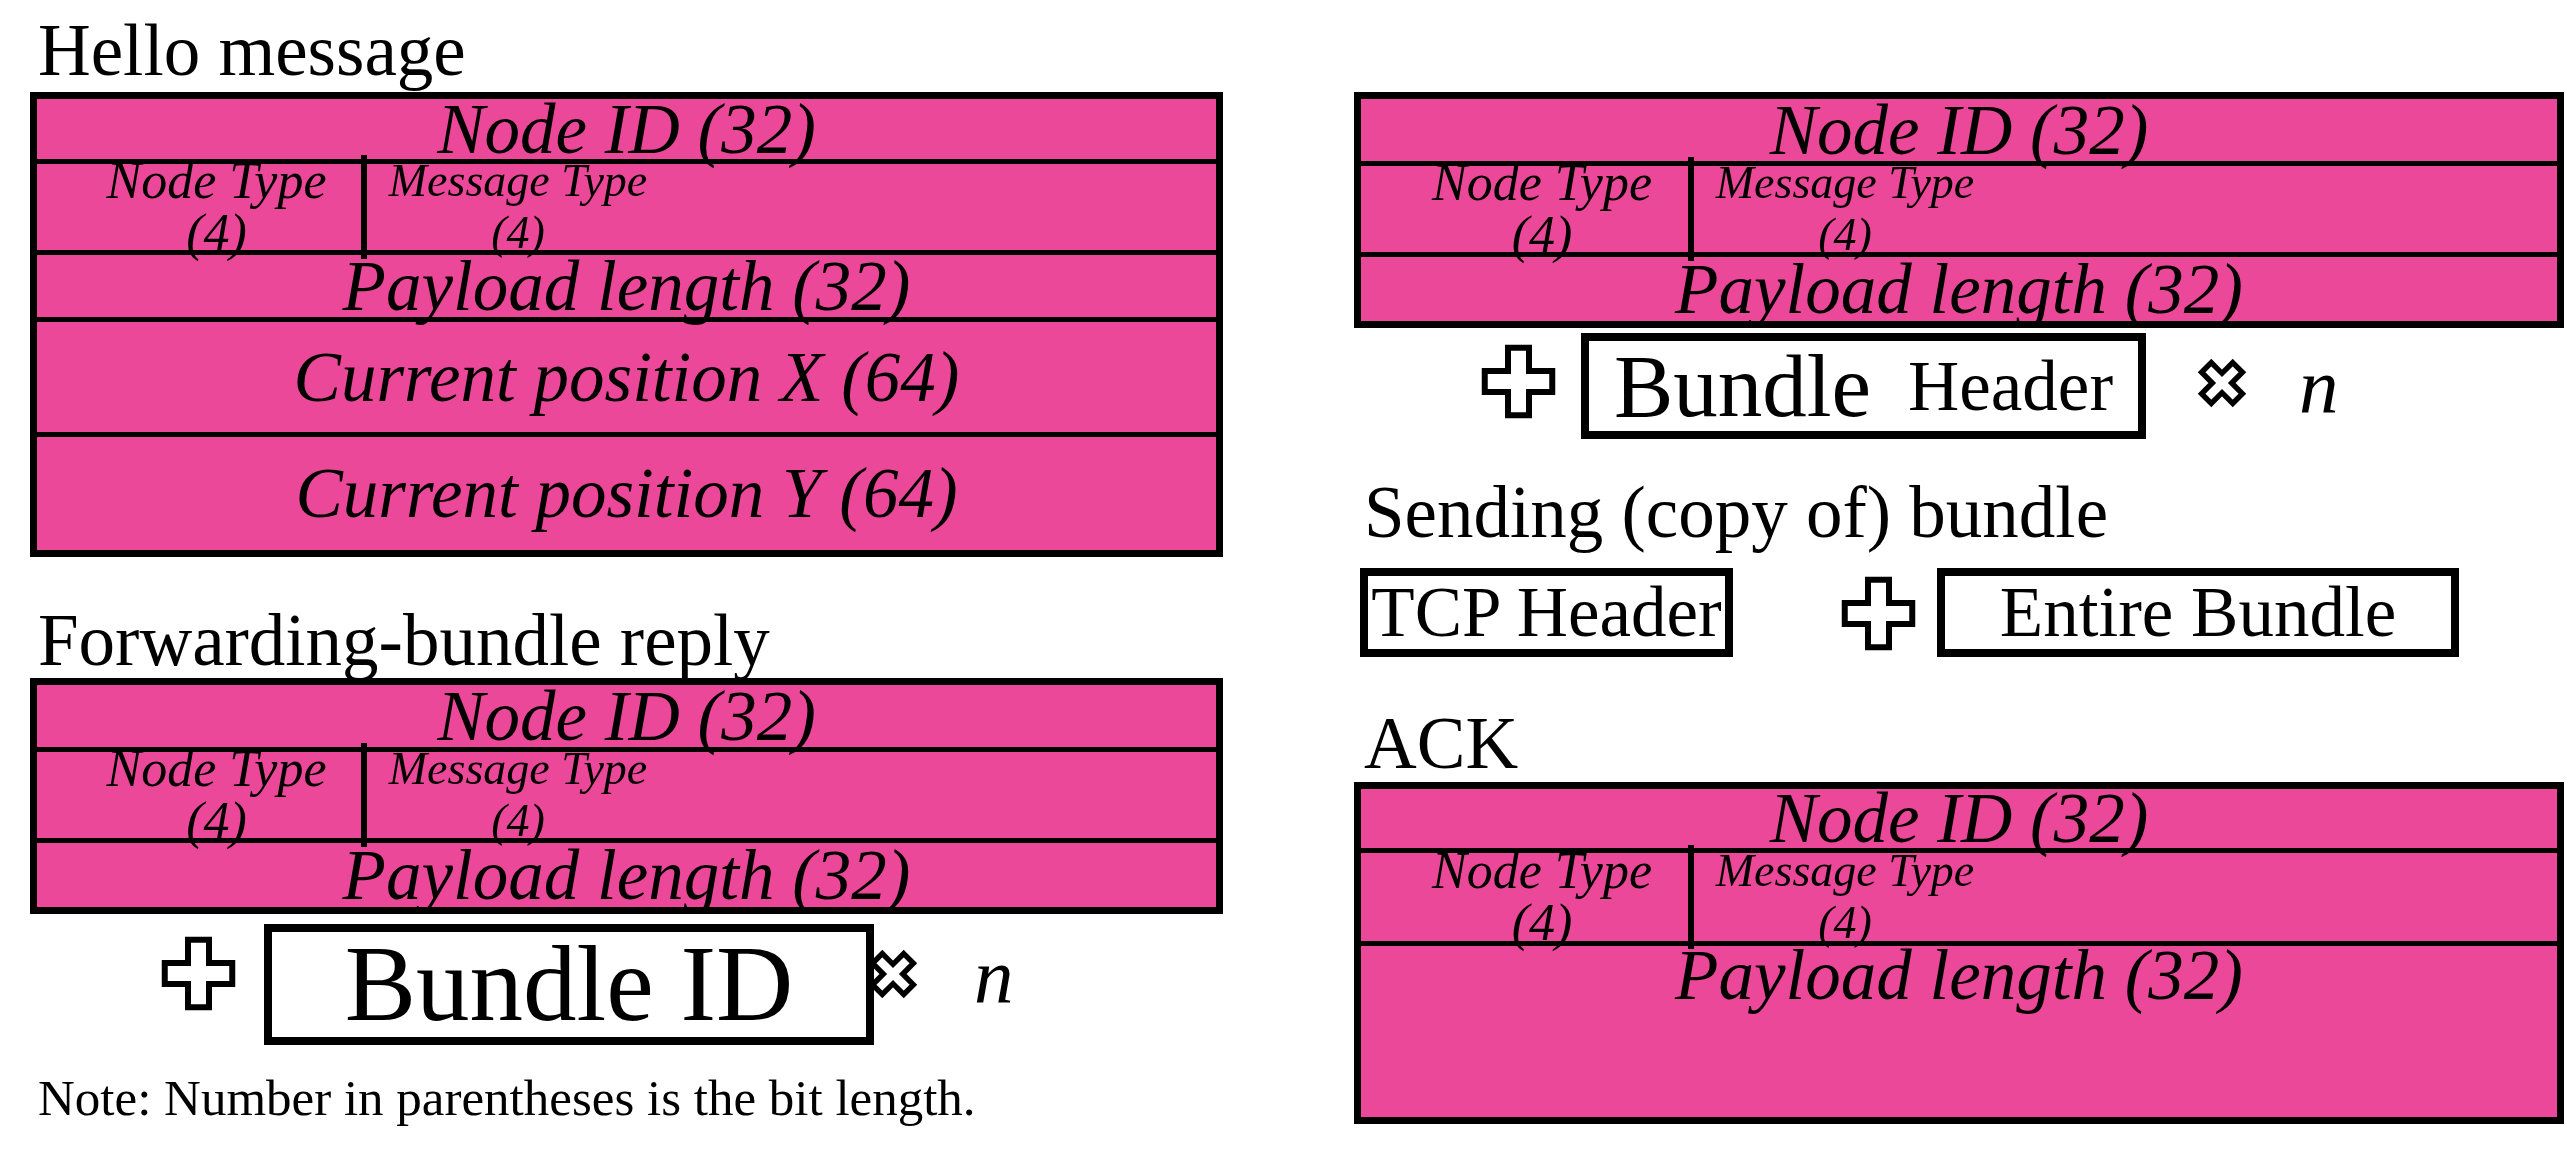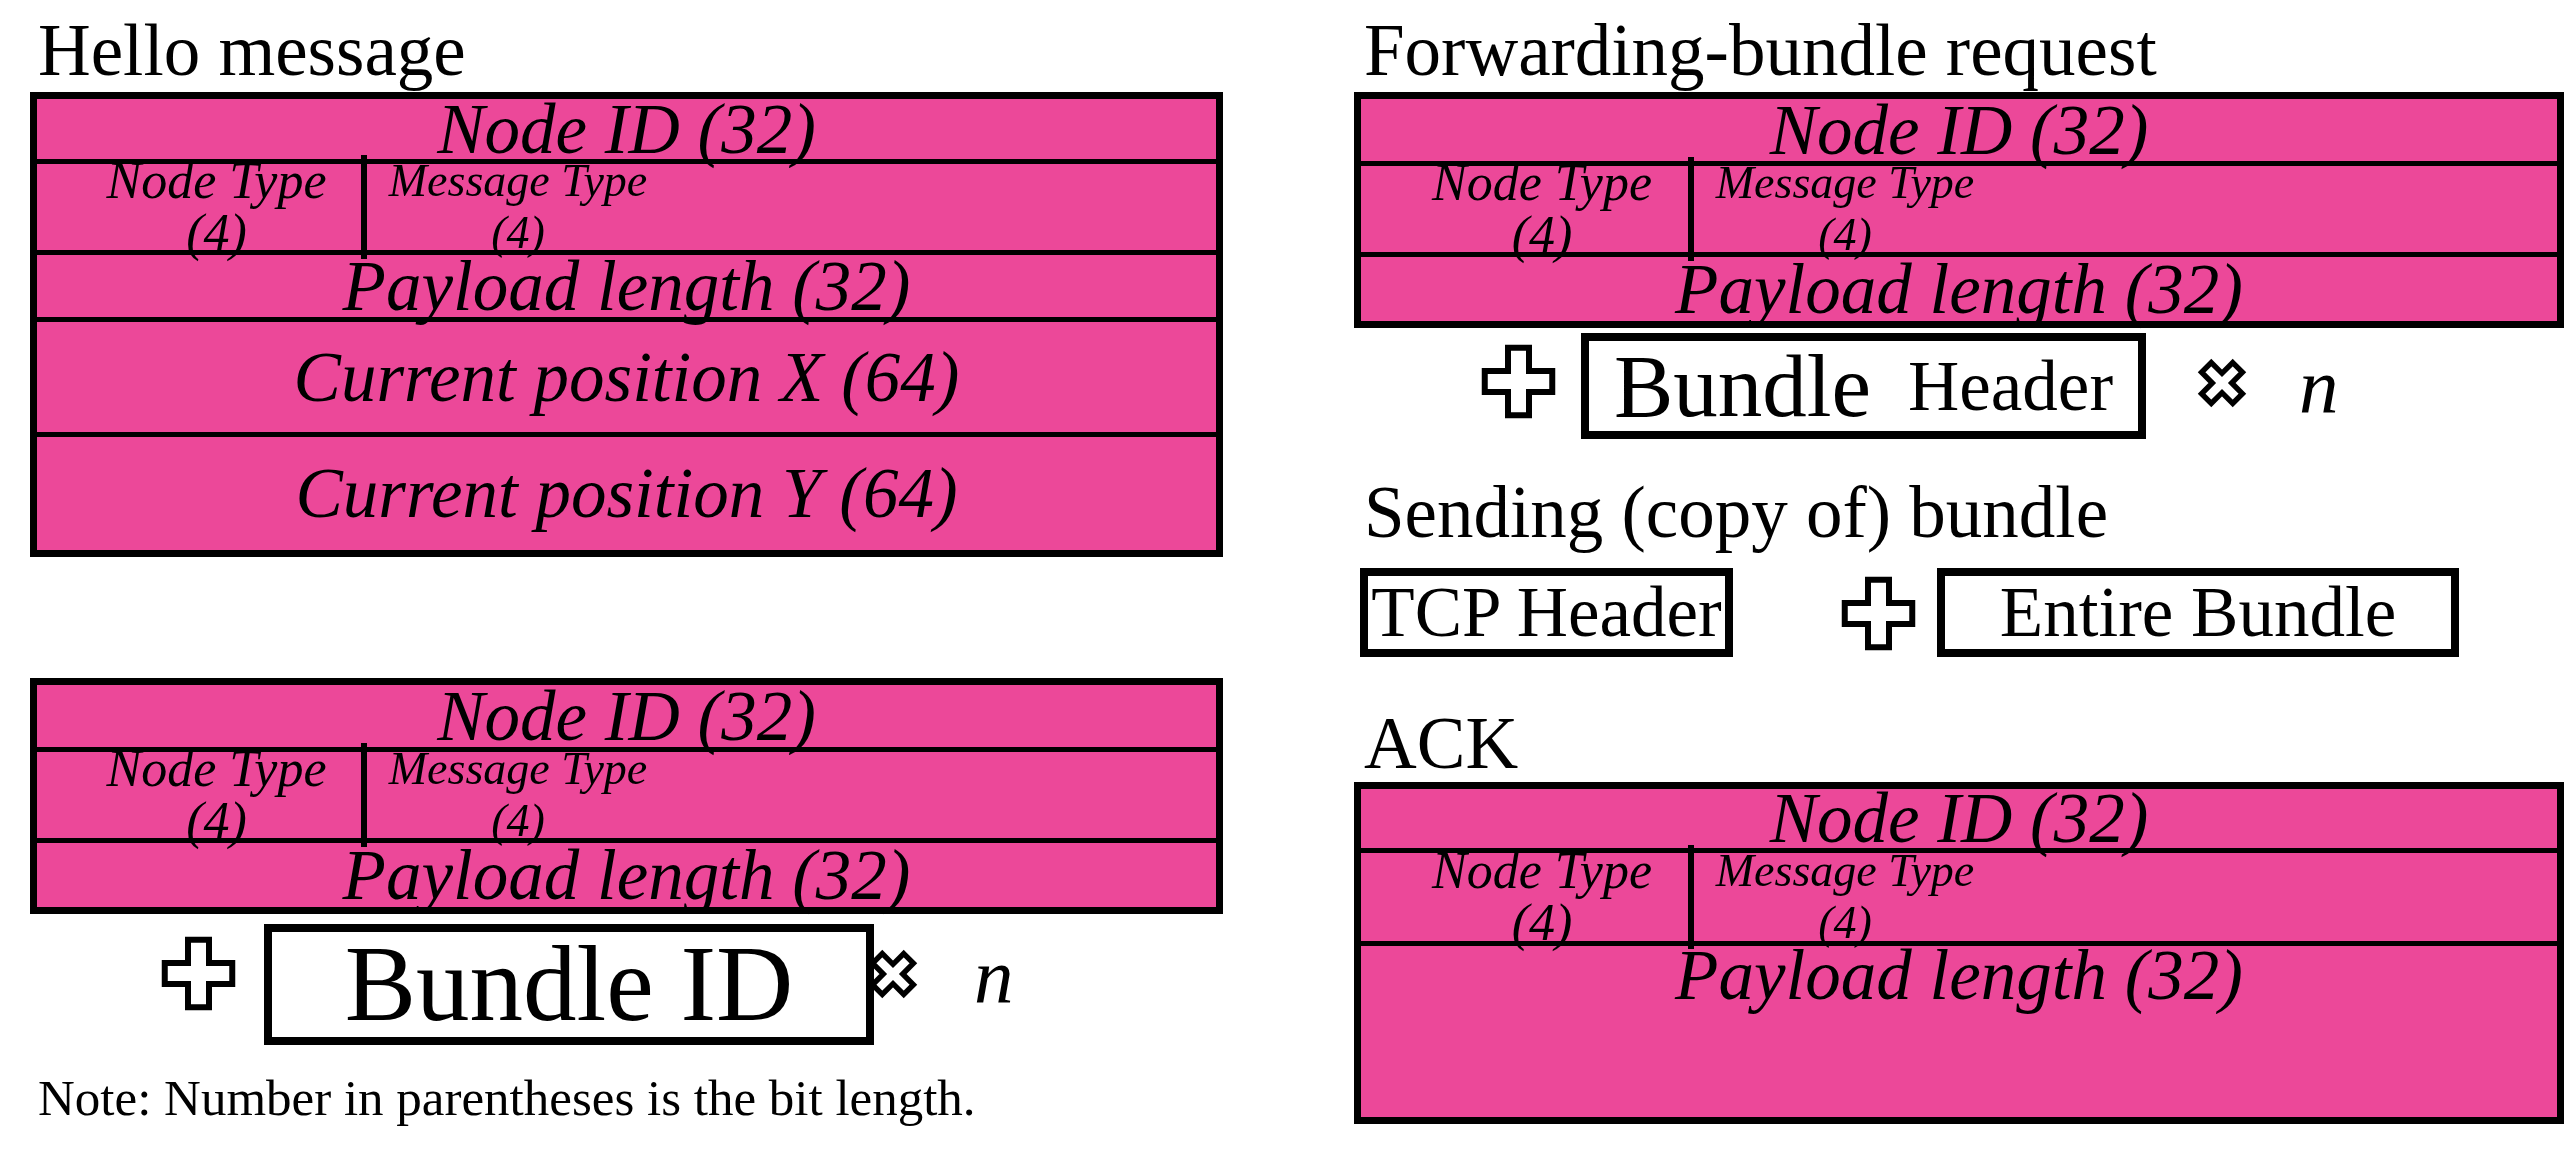--- a/index.html
+++ b/index.html
@@ -93,20 +93,21 @@
           <span>(4)</span>
         </div>
         <div class="cell cell-rest"></div>
       </div>
     </div>
     <div class="prow" style="height:67px;">Payload length (32)</div>
     <div class="prow" style="height:115px;">Current position X (64)</div>
     <div class="prow" style="height:117px;">Current position Y (64)</div>
   </div>
 
+  <div class="sec-title" style="left:38px; top:601px;">Forwarding-bundle reply</div>
 
   <div class="ptable" style="left:30px; top:678px; width:1193px; height:236px;">
     <div class="prow first" style="height:62px;">Node ID (32)</div>
     <div class="prow cellrow" style="height:91px;">
       <div class="cells">
         <div class="cell cell-nodetype" style="width:289px;">Node Type (4)</div>
         <div class="cell cell-msgtype" style="width:308px;">
           <span>Message Type</span>
           <span>(4)</span>
         </div>
@@ -120,21 +121,20 @@
     <path d="M36 5 H64 V36 H95 V64 H64 V95 H36 V64 H5 V36 H36 Z" fill="#fff" stroke="#000" stroke-width="8"></path>
   </svg>
   <div class="labelbox" style="left:264px; top:924px; width:610px; height:121px; font-size:107px;">Bundle ID</div>
   <svg class="op-icon" style="left:859px; top:940px;" width="68" height="68" viewBox="0 0 100 100">
     <path d="M36 5 H64 V36 H95 V64 H64 V95 H36 V64 H5 V36 H36 Z" fill="#fff" stroke="#000" stroke-width="11" transform="translate(50 50) rotate(45) scale(0.72) translate(-50 -50)"></path>
   </svg>
   <div class="repeat-n" style="left:974px; top:937px;">n</div>
 
   <div class="note-text" style="left:38px; top:1069px;">Note: Number in parentheses is the bit length.</div>
 
-  <div class="sec-title" style="left:1364px; top:11px;">Forwarding-bundle request</div>
 
   <div class="ptable" style="left:1354px; top:92px; width:1210px; height:236px;">
     <div class="prow first" style="height:62px;">Node ID (32)</div>
     <div class="prow cellrow" style="height:91px;">
       <div class="cells">
         <div class="cell cell-nodetype" style="width:292px;">Node Type (4)</div>
         <div class="cell cell-msgtype" style="width:308px;">
           <span>Message Type</span>
           <span>(4)</span>
         </div>

